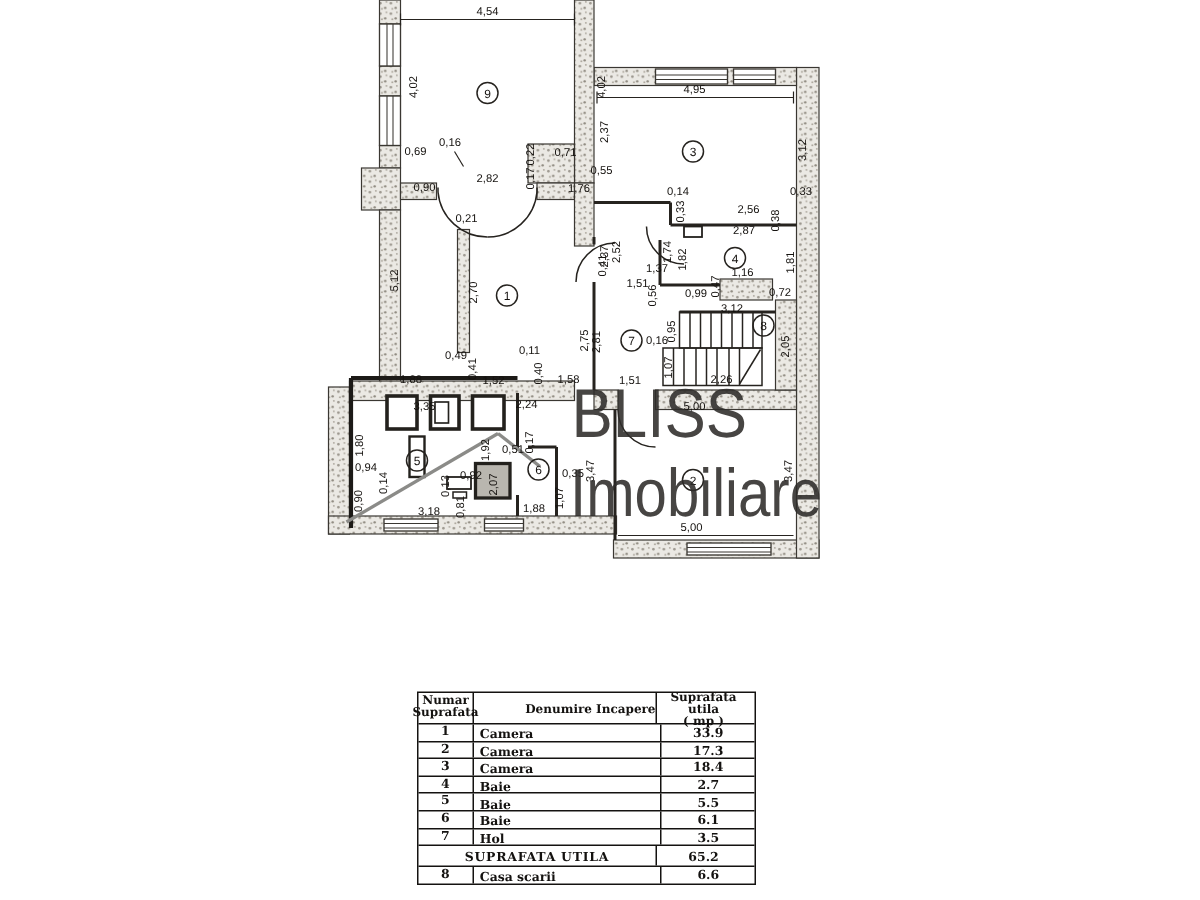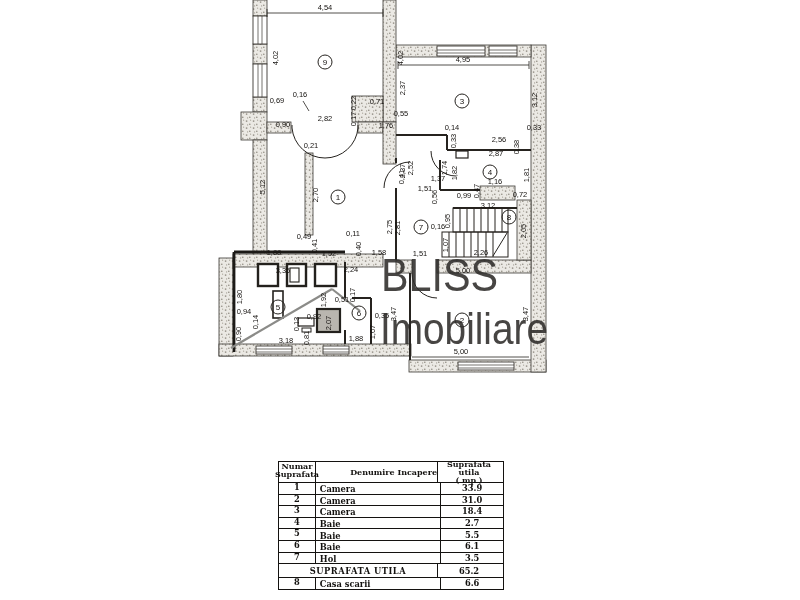--- a/index.html
+++ b/index.html
@@ -290,21 +290,21 @@
     </div>
     <div id="rows-main">
         <div class="tr">
           <div class="c1">1</div>
           <div class="c2">Camera</div>
           <div class="c3">33.9</div>
         </div>
         <div class="tr">
           <div class="c1">2</div>
           <div class="c2">Camera</div>
-          <div class="c3">31.0</div>
+          <div class="c3">17.3</div>
         </div>
         <div class="tr">
           <div class="c1">3</div>
           <div class="c2">Camera</div>
           <div class="c3">18.4</div>
         </div>
         <div class="tr">
           <div class="c1">4</div>
           <div class="c2">Baie</div>
           <div class="c3">2.7</div>

